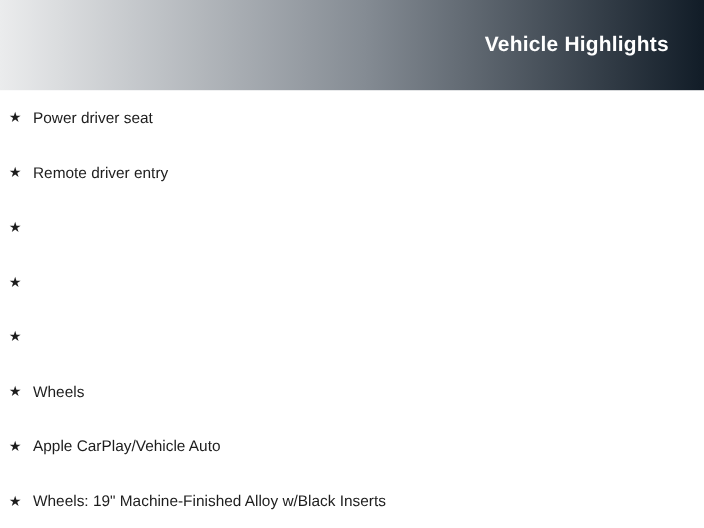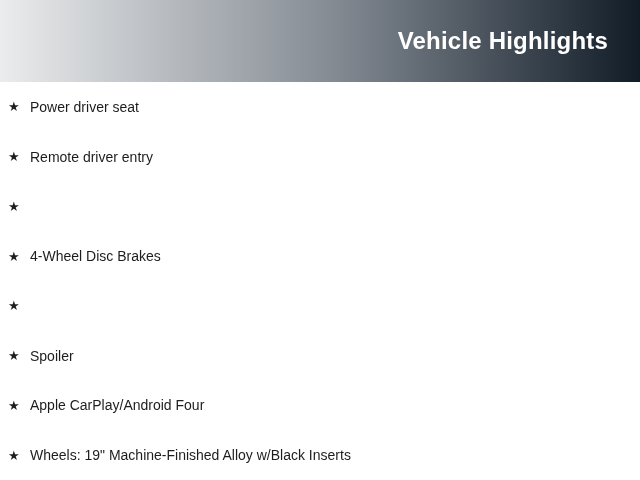--- a/index.html
+++ b/index.html
@@ -28,21 +28,21 @@
     height: 82px;
     flex: 0 0 82px;
     background: linear-gradient(to right, var(--grad-start) 0%, var(--grad-mid) 52%, var(--grad-end) 100%);
     display: flex;
     align-items: center;
     justify-content: flex-end;
     padding-right: 32px;
   }
   .title {
     color: var(--title-color);
-    font-size: 24px;
+    font-size: 19px;
     font-weight: bold;
     letter-spacing: 0.2px;
   }
   .feature-list {
     list-style: none;
     flex: 1 1 auto;
     display: flex;
     flex-direction: column;
     padding: 0 10px 0 8px;
   }
@@ -81,32 +81,31 @@
     </li>
     <li class="feature-row">
       <span class="star">★</span>
       <span class="label">Remote driver entry</span>
     </li>
     <li class="feature-row">
       <span class="star">★</span>
     </li>
     <li class="feature-row">
       <span class="star">★</span>
-      <span class="label">4-Wheel Disc Brakes</span>
     </li>
     <li class="feature-row">
       <span class="star">★</span>
     </li>
     <li class="feature-row">
       <span class="star">★</span>
-      <span class="label">Spoiler</span>
+      <span class="label">Wheels</span>
     </li>
     <li class="feature-row">
       <span class="star">★</span>
-      <span class="label">Apple CarPlay/Android Four</span>
+      <span class="label">Apple CarPlay/Vehicle Auto</span>
     </li>
     <li class="feature-row">
       <span class="star">★</span>
       <span class="label">Wheels: 19" Machine-Finished Alloy w/Black Inserts</span>
     </li>
   </ul>
 
 </div>
 
 </body></html>

